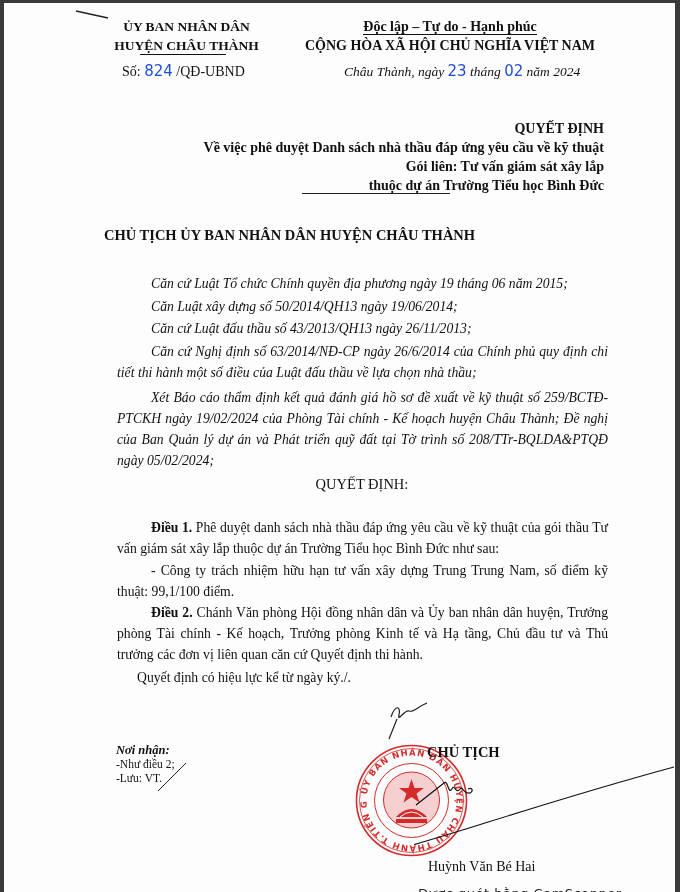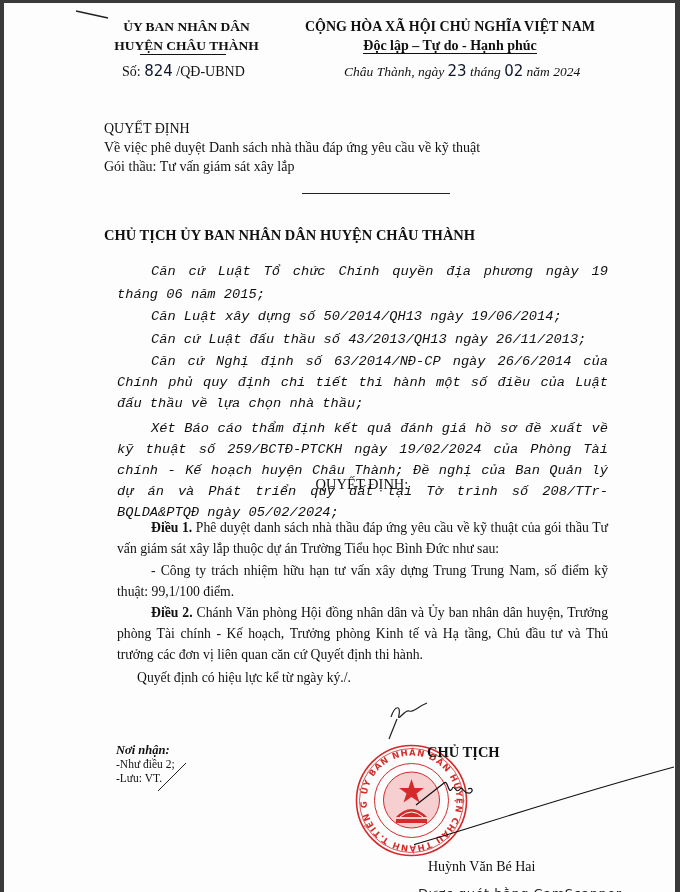--- a/index.html
+++ b/index.html
@@ -4,30 +4,30 @@
 <style>
   * { margin: 0; padding: 0; box-sizing: border-box; }
   html, body { width: 680px; height: 892px; overflow: hidden; background: #3a3a3a; }
   body { position: relative; font-family: "Liberation Serif", "DejaVu Serif", serif; color: #111; }
   .page {
     position: absolute; left: 4px; top: 3px; width: 671px; height: 889px;
     background: #fdfdfd; overflow: hidden;
   }
   .abs { position: absolute; white-space: nowrap; }
   .ital { font-style: italic; }
-  .hand { font-family: "DejaVu Sans", sans-serif; font-style: normal; font-size: 15px; color: #0f172a; font-weight: normal; }
+  .hand { font-family: "DejaVu Sans", sans-serif; font-style: normal; font-size: 15px; color: #1d4ed8; font-weight: normal; }
   .ul { border-bottom: 1px solid #111; }
 
   
   .hdr-left { left: 90px; width: 185px; text-align: center; font-size: 13.5px; font-weight: bold; line-height: 19px; top: 14px; }
   .hdr-right { left: 288px; width: 316px; text-align: center; font-size: 14px; font-weight: bold; line-height: 19px; top: 14px; }
   .so { left: 118px; top: 59px; font-size: 14px; }
   .dateline { left: 340px; top: 59px; font-size: 13.5px; font-style: italic; }
 
-  .title { left: 100px; width: 500px; text-align: left; top: 116px; font-size: 14px; font-weight: normal; line-height: 19px; }
+  .title { left: 100px; width: 500px; text-align: right; top: 116px; font-size: 14px; font-weight: bold; line-height: 19px; }
   .title .l2, .title .l3, .title .l4 { font-size: 14px; }
   .ttl-ul { position: absolute; left: 298px; top: 190px; width: 148px; border-top: 1px solid #222; }
 
   .authority { left: 100px; width: 500px; top: 224px; font-size: 14.5px; font-weight: bold; }
 
   .para { position: absolute; left: 113px; width: 491px; font-size: 13.7px; line-height: 22.5px; text-align: justify; }
   .para.ital { font-style: italic; }
   .para .ind { display: inline-block; width: 34px; }
   .para p { margin: 0; }
 
@@ -58,42 +58,43 @@
   </div>
   <div class="abs" style="left:136px;top:51px;width:86px;border-top:1px solid #111"></div>
 
   <div class="abs so">
     <span>Số:</span>
     <span class="hand">824</span>
     <span>/QĐ-UBND</span>
   </div>
 
   <div class="abs hdr-right">
+    <div><span class="ul">Độc lập – Tự do - Hạnh phúc</span></div>
     <div>CỘNG HÒA XÃ HỘI CHỦ NGHĨA VIỆT NAM</div>
-    <div><span class="ul">Độc lập – Tự do - Hạnh phúc</span></div>
   </div>
 
   <div class="abs dateline">
     <span>Châu Thành, ngày</span>
     <span class="hand">23</span>
     <span>tháng</span>
     <span class="hand">02</span>
     <span>năm 2024</span>
   </div>
 
   <div class="abs title">
     <div>QUYẾT ĐỊNH</div>
     <div class="l2">Về việc phê duyệt Danh sách nhà thầu đáp ứng yêu cầu về kỹ thuật</div>
-    <div class="l3">Gói thầu: Tư vấn giám sát xây lắp</div>
+    <div class="l3">Gói liên: Tư vấn giám sát xây lắp</div>
+    <div class="l4">thuộc dự án Trường Tiểu học Bình Đức</div>
   </div>
   <div class="ttl-ul"></div>
 
   <div class="abs authority">CHỦ TỊCH ỦY BAN NHÂN DÂN HUYỆN CHÂU THÀNH</div>
 
-  <div class="para ital" style="top:258px;font-family:Liberation Mono, monospace;">
+  <div class="para ital" style="top:270px;">
     <p><span class="ind"></span><span>Căn cứ Luật Tổ chức Chính quyền địa phương ngày 19 tháng 06 năm 2015;</span></p>
     <p><span class="ind"></span><span>Căn Luật xây dựng số 50/2014/QH13 ngày 19/06/2014;</span></p>
     <p><span class="ind"></span><span>Căn cứ Luật đấu thầu số 43/2013/QH13 ngày 26/11/2013;</span></p>
     <p style="line-height:21px"><span class="ind"></span><span>Căn cứ Nghị định số 63/2014/NĐ-CP ngày 26/6/2014 của Chính phủ quy định chi tiết thi hành một số điều của Luật đấu thầu về lựa chọn nhà thầu;</span></p>
     <p style="margin-top:4px;line-height:21px"><span class="ind"></span><span>Xét Báo cáo thẩm định kết quả đánh giá hồ sơ đề xuất về kỹ thuật số 259/BCTĐ-PTCKH ngày 19/02/2024 của Phòng Tài chính - Kế hoạch huyện Châu Thành; Đề nghị của Ban Quản lý dự án và Phát triển quỹ đất tại Tờ trình số 208/TTr-BQLDA&amp;PTQĐ ngày 05/02/2024;</span></p>
   </div>
 
   <div class="abs qd2">QUYẾT ĐỊNH:</div>
 
   <div class="para" style="top:514px;line-height:21px;">

